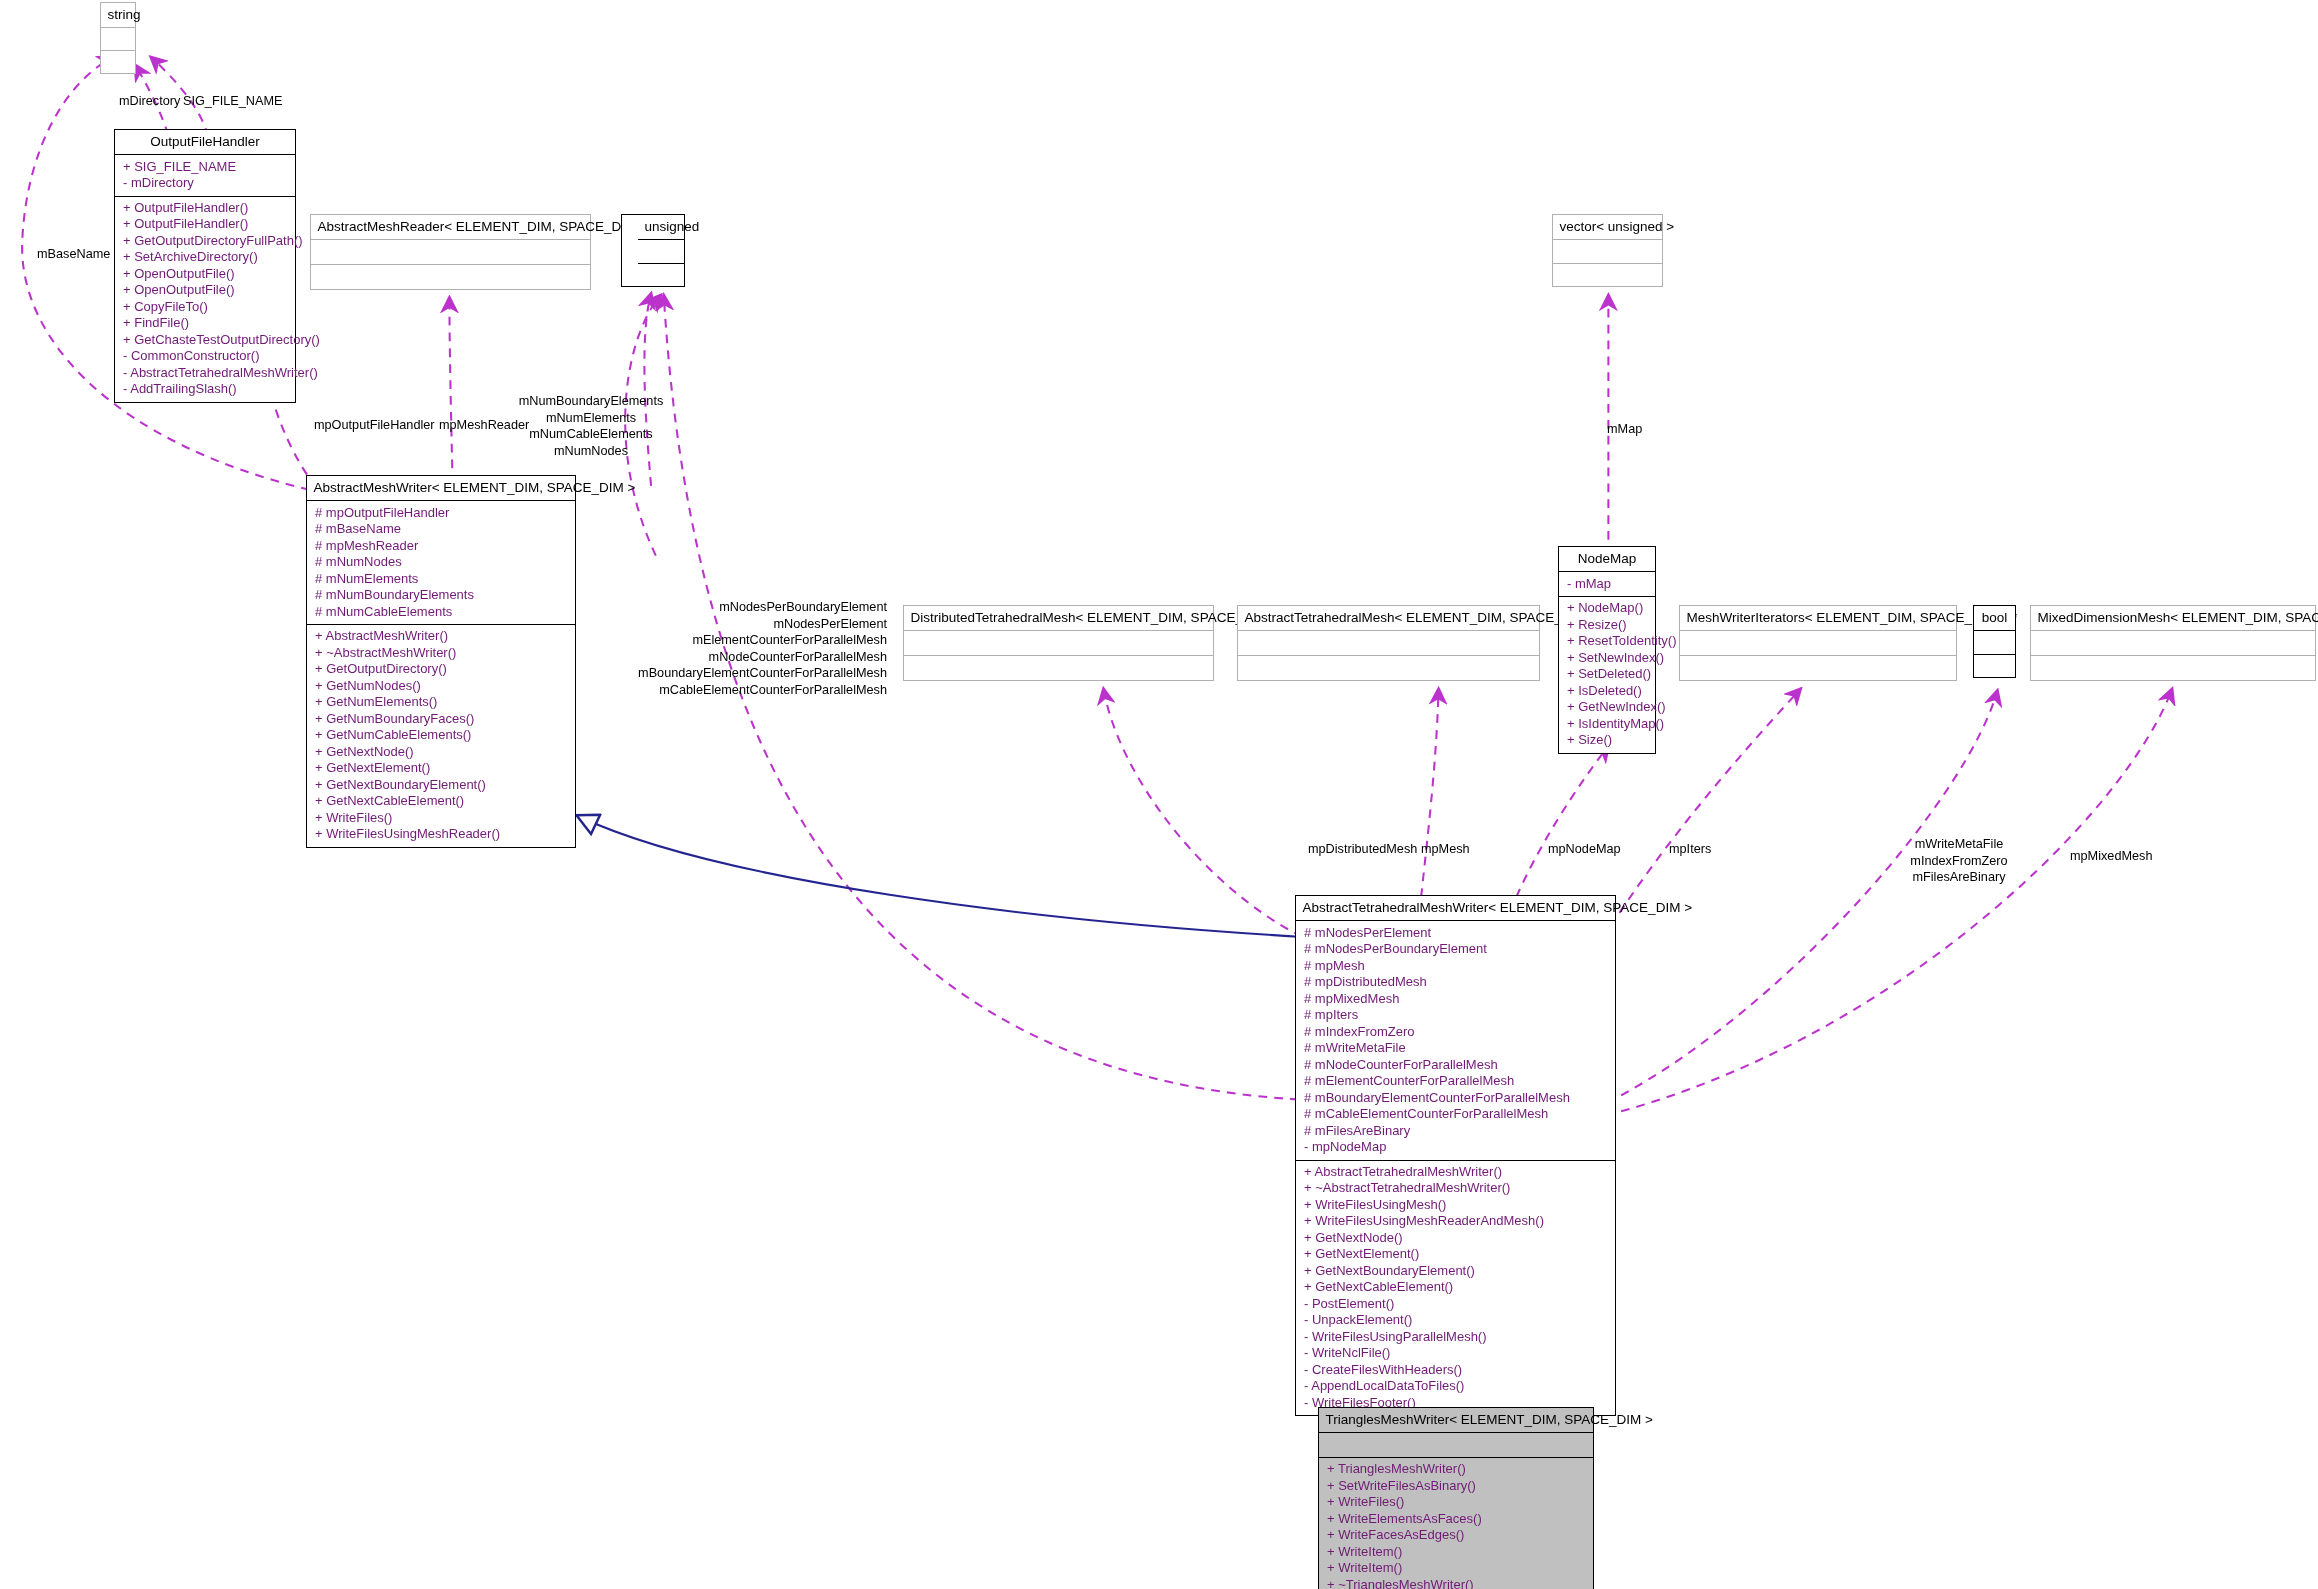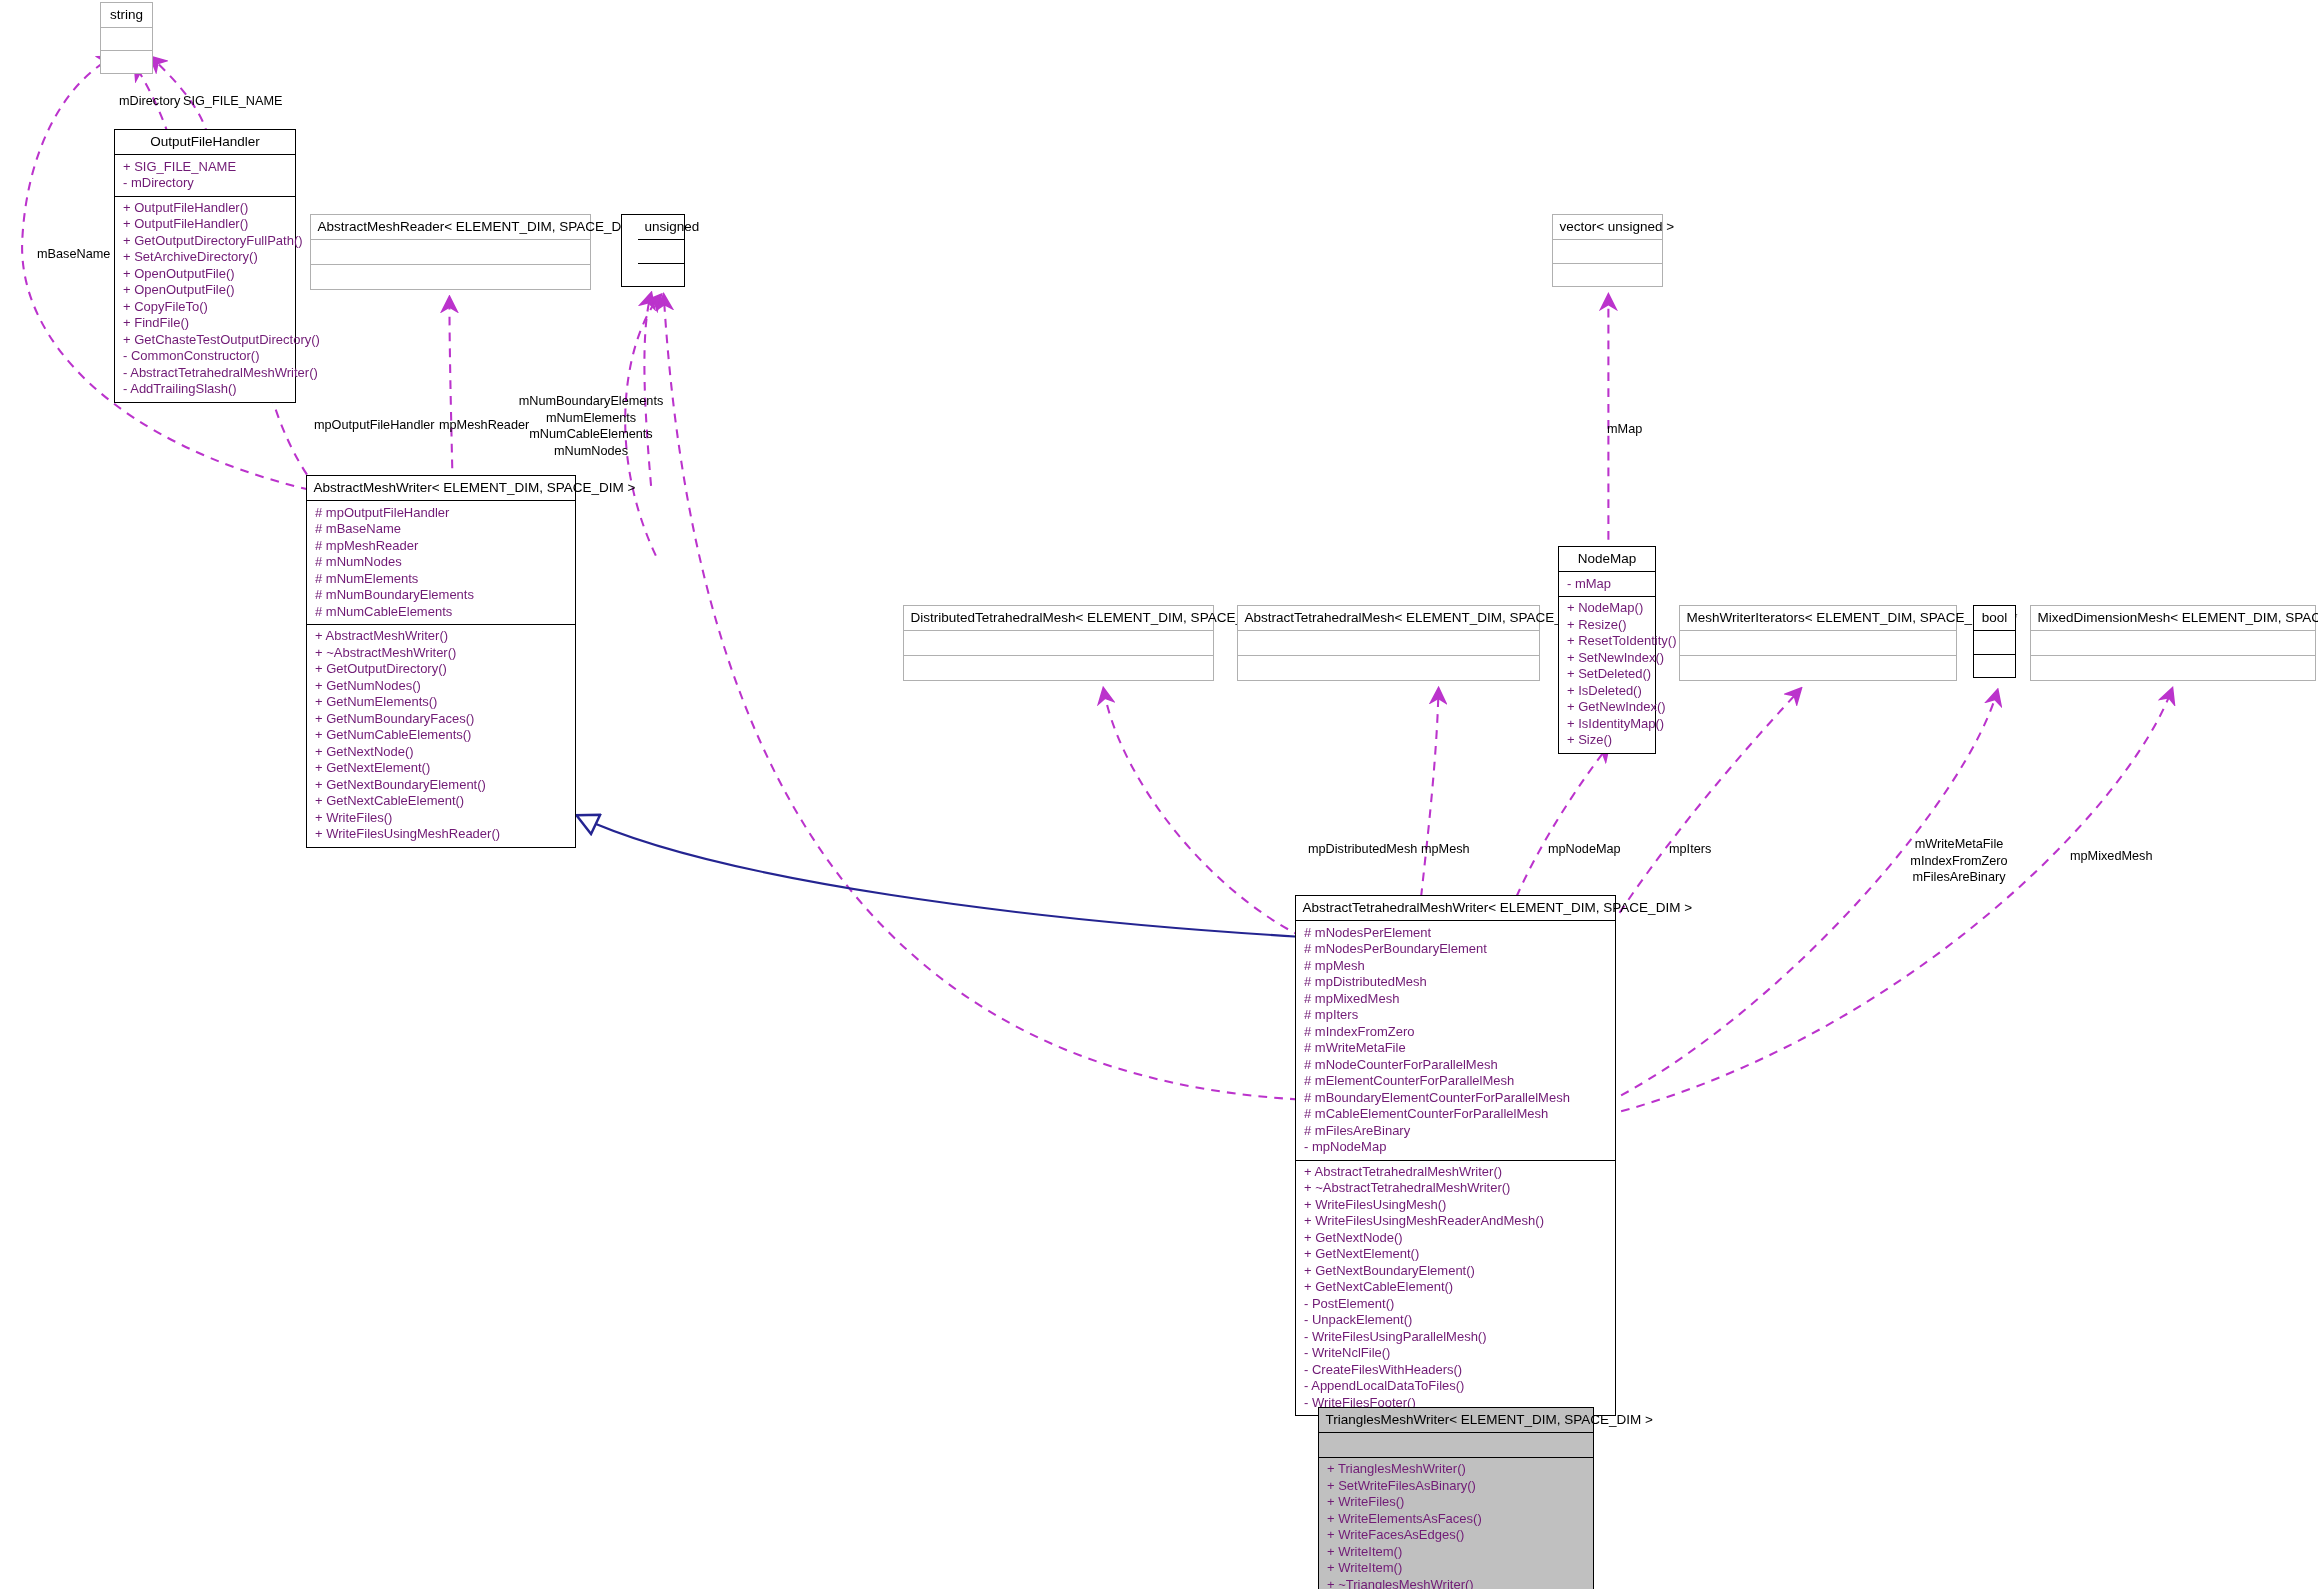--- a/index.html
+++ b/index.html
@@ -109,21 +109,21 @@
       <path d="M 2042 1400 C 2400 1300 2680 1020 2736 868"></path>
     </g>
 
     <g stroke="#242491" stroke-width="2.6" fill="none">
       <path d="M 1636 1180 C 1300 1160 900 1110 728 1028" marker-end="url(#hollowTri)"></path>
 
       <path d="M 1837 1772 L 1837 1740" marker-end="url(#hollowTri)"></path>
     </g>
   </svg>
 
-  <div class="node grey" style="left:100px;top:1.6px;width:53px;">
+  <div class="node grey" style="left:100px;top:1.6px;width:36px;">
     <div class="title">string</div>
     <div class="compartment">
         <div class="empty-compartment-sm"></div>
       </div>
     <div class="compartment last">
         <div class="empty-compartment-sm"></div>
       </div>
   </div>
 
   <div class="node black" style="left:114px;top:129px;width:182px;">
@@ -333,20 +333,28 @@
   <div class="elabel" style="left:37px;top:246px;">mBaseName</div>
   <div class="elabel" style="left:314px;top:417px;">mpOutputFileHandler</div>
   <div class="elabel" style="left:439px;top:417px;">mpMeshReader</div>
   <div class="elabel center" style="left:591px;top:393px;">
       <div>mNumBoundaryElements</div>
       <div>mNumElements</div>
       <div>mNumCableElements</div>
       <div>mNumNodes</div>
     </div>
   <div class="elabel" style="left:1607px;top:421px;">mMap</div>
+  <div class="elabel right" style="left:887px;top:599px;">
+      <div>mNodesPerBoundaryElement</div>
+      <div>mNodesPerElement</div>
+      <div>mElementCounterForParallelMesh</div>
+      <div>mNodeCounterForParallelMesh</div>
+      <div>mBoundaryElementCounterForParallelMesh</div>
+      <div>mCableElementCounterForParallelMesh</div>
+    </div>
   <div class="elabel" style="left:1308px;top:841px;">mpDistributedMesh</div>
   <div class="elabel" style="left:1421px;top:841px;">mpMesh</div>
   <div class="elabel" style="left:1548px;top:841px;">mpNodeMap</div>
   <div class="elabel" style="left:1669px;top:841px;">mpIters</div>
   <div class="elabel center" style="left:1947px;top:836px;margin-left:12px;">
       <div>mWriteMetaFile</div>
       <div>mIndexFromZero</div>
       <div>mFilesAreBinary</div>
     </div>
   <div class="elabel" style="left:2070px;top:848px;">mpMixedMesh</div>

